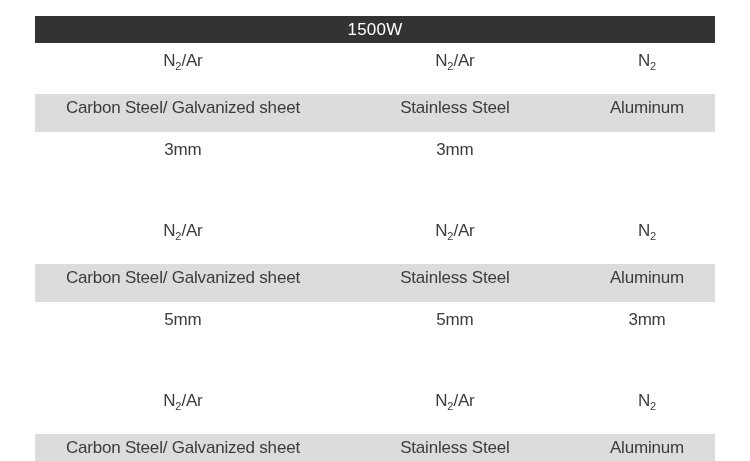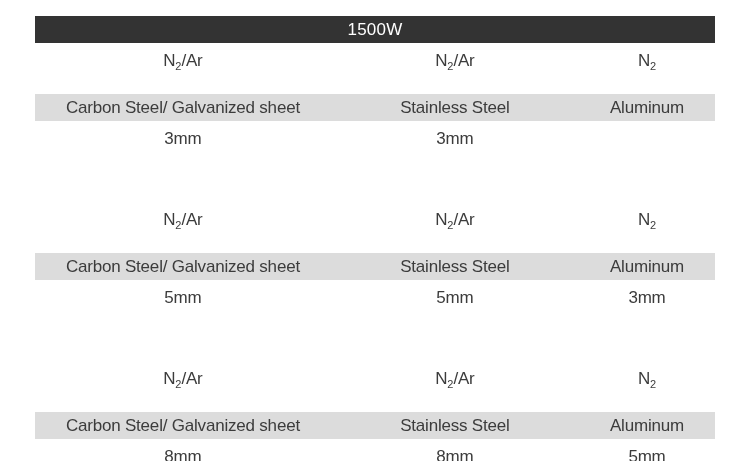--- a/index.html
+++ b/index.html
@@ -37,21 +37,21 @@
   .gas-row .cell,
   .value-row .cell {
     line-height: 36px;
     height: 51px;
   }
   .material-row {
     background: var(--material-bg, #dcdcdc);
   }
   .material-row .cell {
     line-height: 27px;
-    height: 27px;
+    height: 38px;
   }
   .cell {
     text-align: center;
     font-size: 17px;
     letter-spacing: -0.2px;
     white-space: nowrap;
     overflow: hidden;
   }
   .c1 { width: 43.5%; }
   .c2 { width: 36.5%; }

